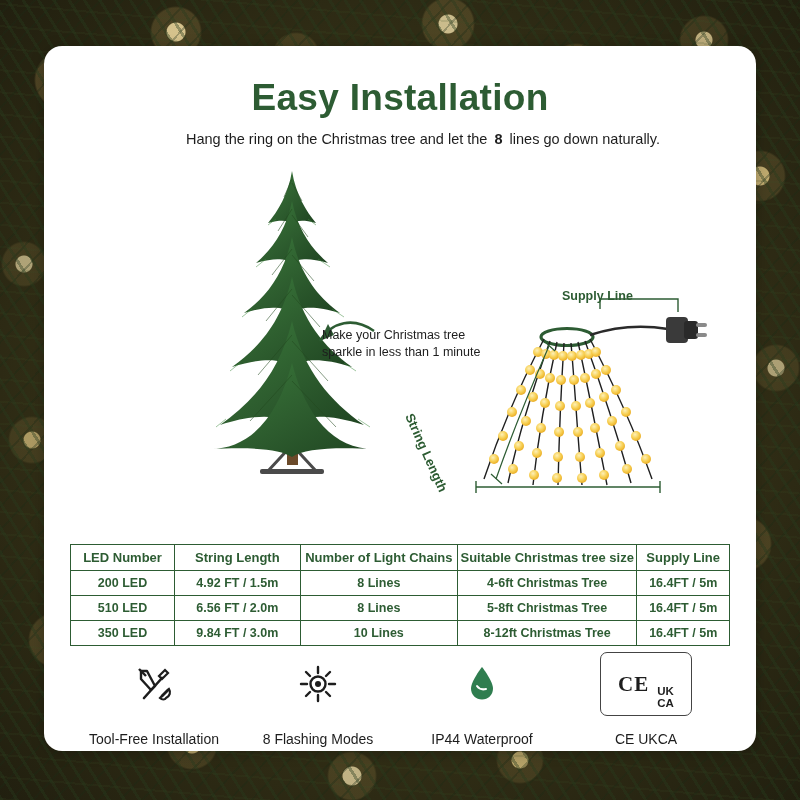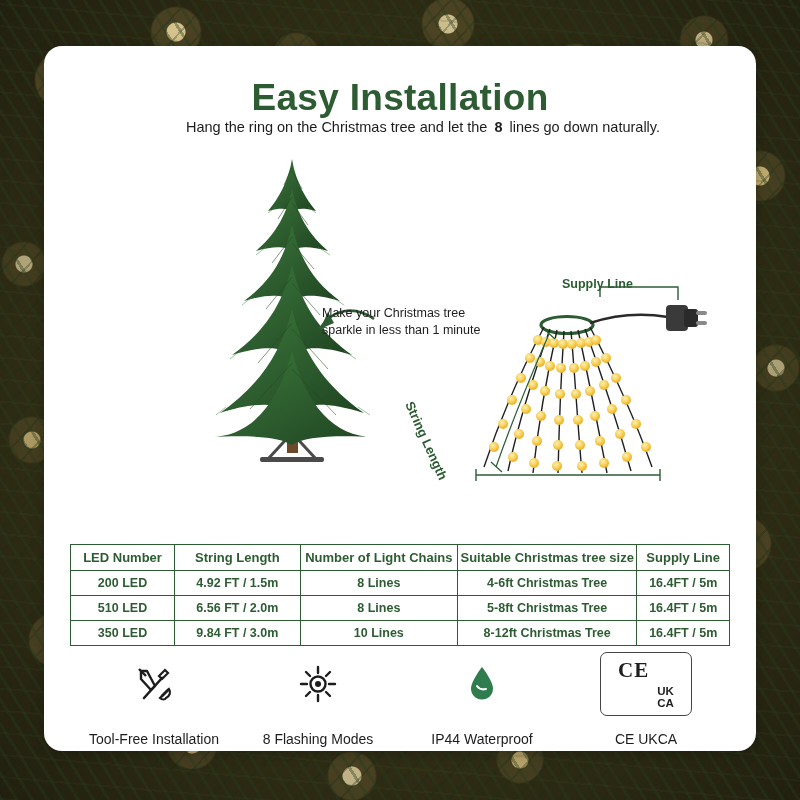--- a/index.html
+++ b/index.html
@@ -67,40 +67,40 @@
   .title {
     text-align: center;
     margin-top: 31px;
     color: #2d5c33;
     font-size: 37px;
     font-weight: bold;
     letter-spacing: .3px;
   }
   .subtitle {
     text-align: center;
-    margin-top: 0;
+    margin-top: 12px;
     color: #1d1d1d;
     font-size: 14.5px;
     padding-left: 46px;
   }
   .subtitle .num {
     font-weight: bold;
     padding: 0 3px;
   }
   
   .illus {
     position: relative;
     width: 712px;
     height: 355px;
     margin-top: 2px;
   }
   .callout {
     position: absolute;
     left: 278px;
-    top: 168px;
+    top: 178px;
     width: 178px;
     color: #1d1d1d;
     font-size: 12.5px;
     line-height: 1.35;
   }
   .supply-label {
     position: absolute;
     left: 518px;
     top: 140px;
     color: #2d5c33;
@@ -162,20 +162,21 @@
     align-items: center;
     justify-content: center;
   }
   .feature .flabel {
     margin-top: 21px;
     font-size: 14px;
     color: #1d1d1d;
   }
   .ce-box {
     display: inline-flex;
+    align-items: center;
     gap: 8px;
     border: 1.6px solid #444;
     border-radius: 7px;
     padding: 5px 17px;
   }
   .ce-mark {
     font-size: 21px;
     font-weight: bold;
     letter-spacing: 1px;
     color: #1d1d1d;

